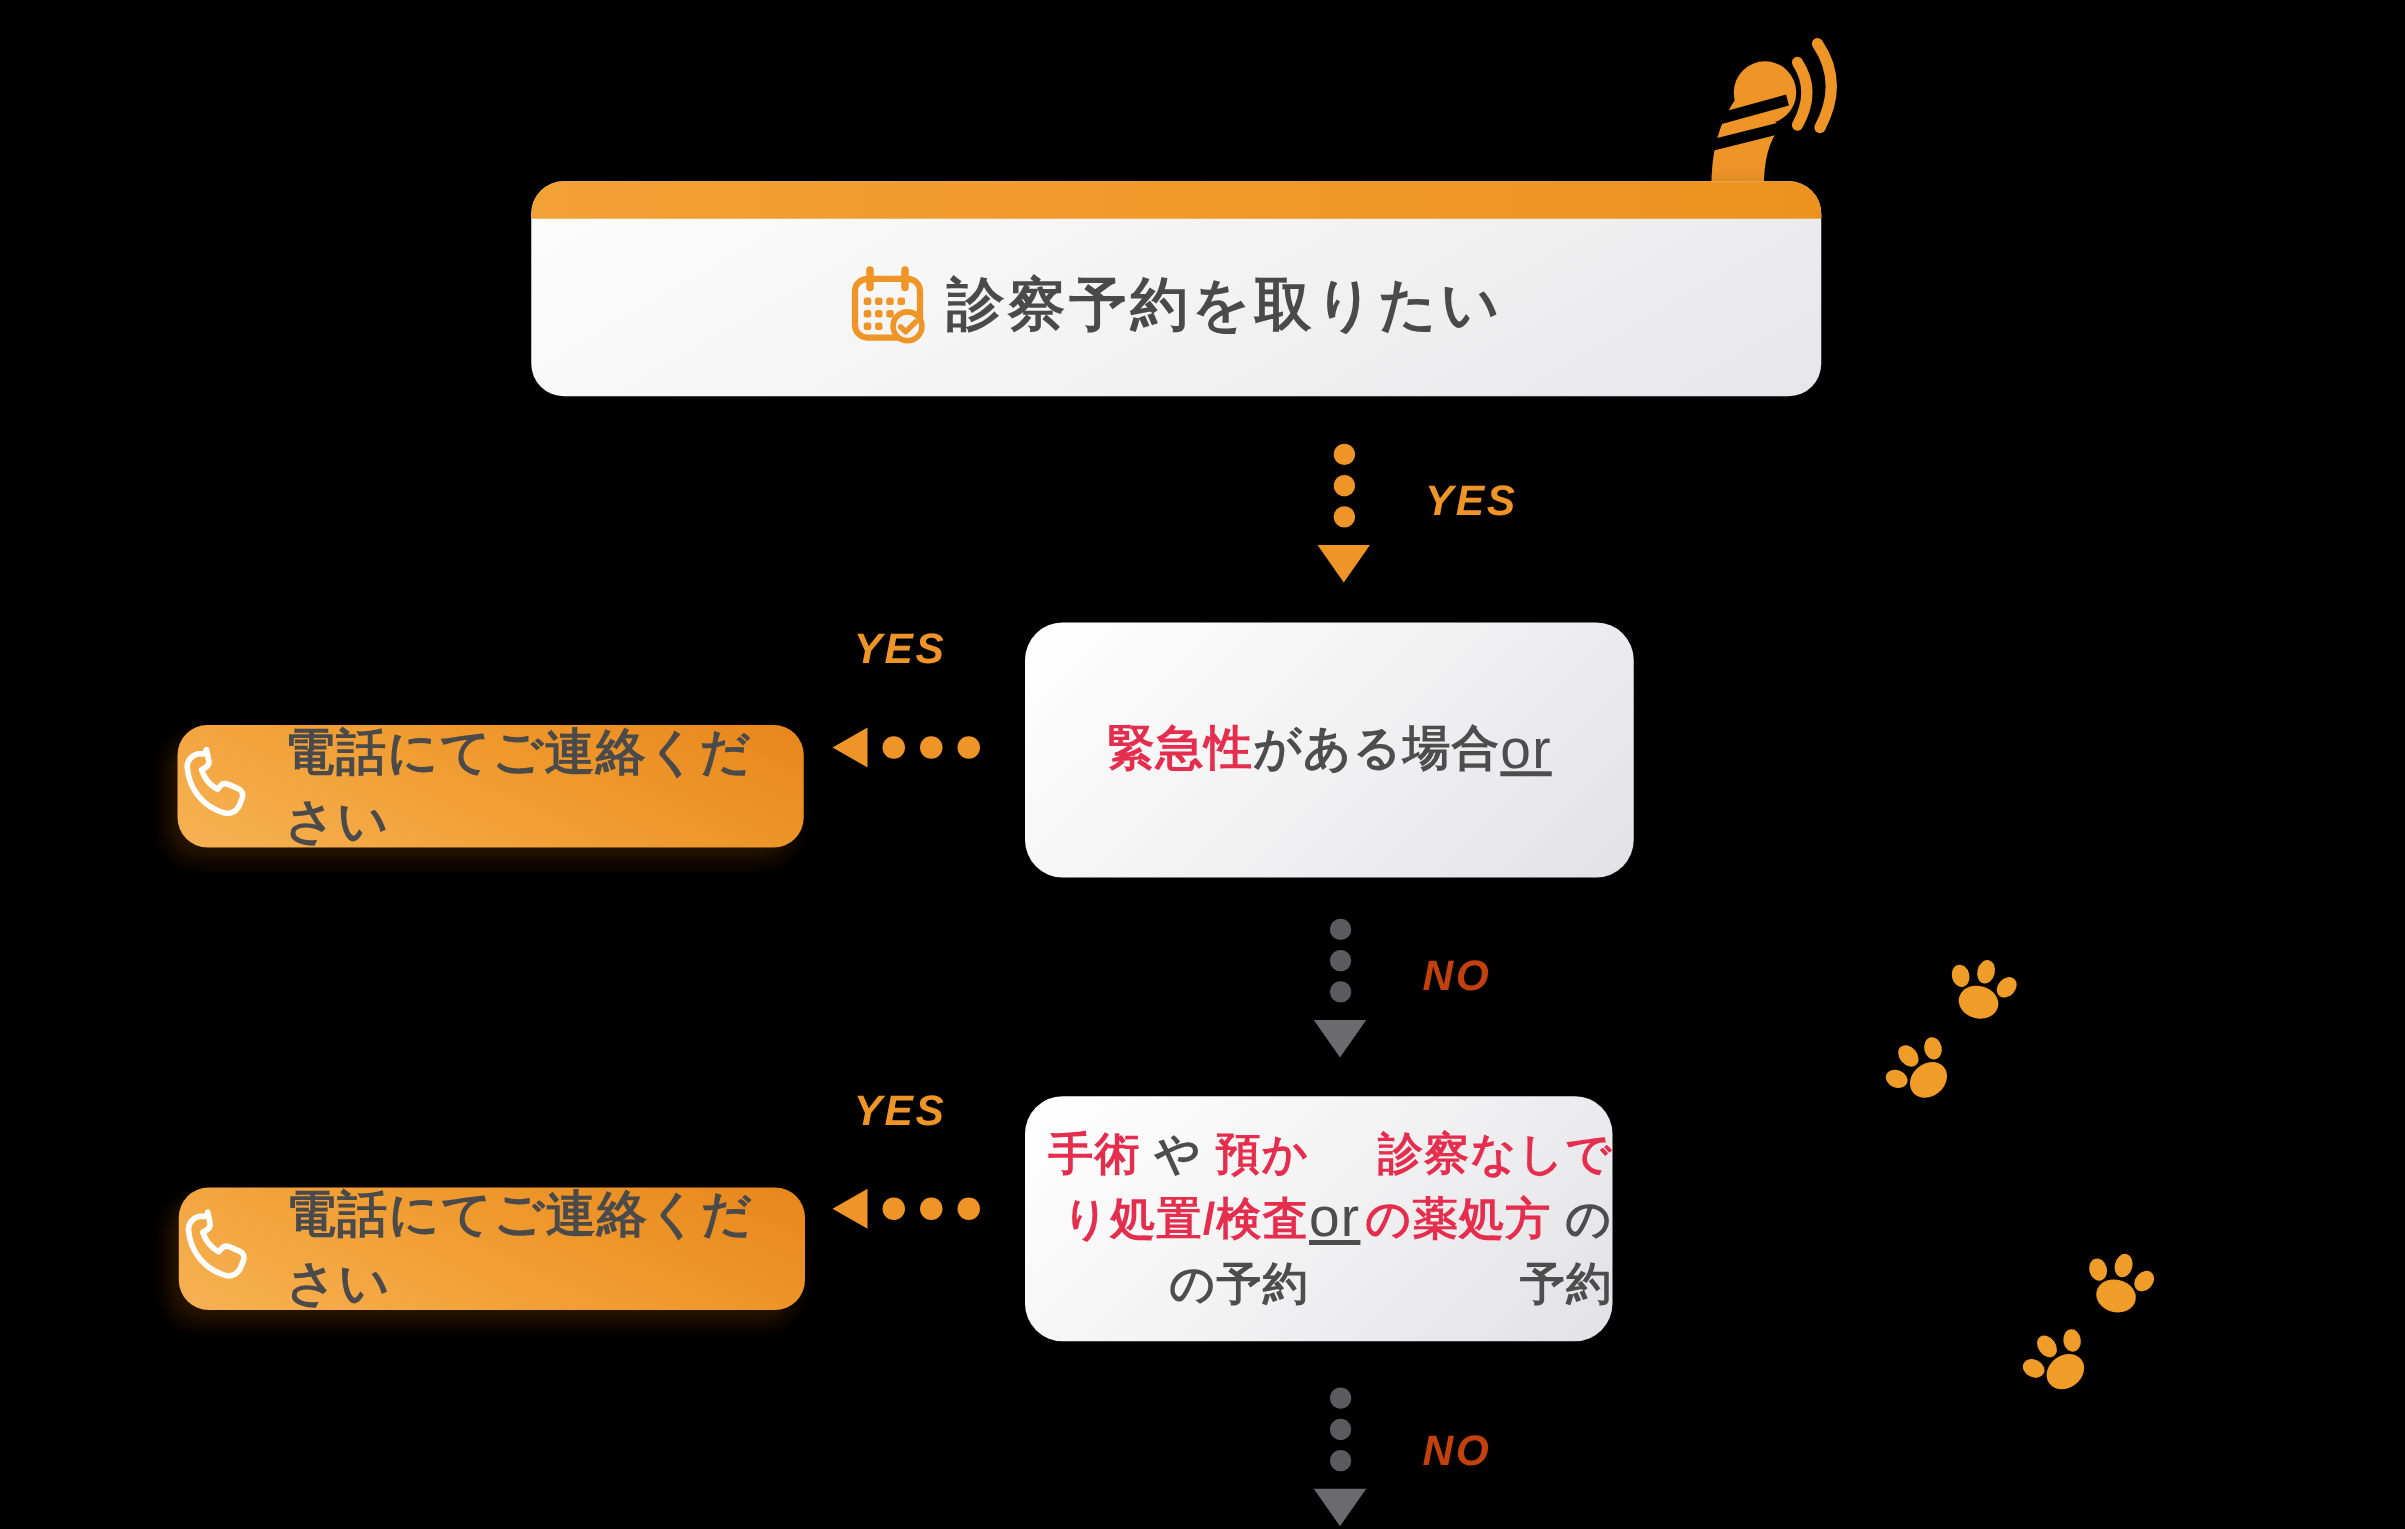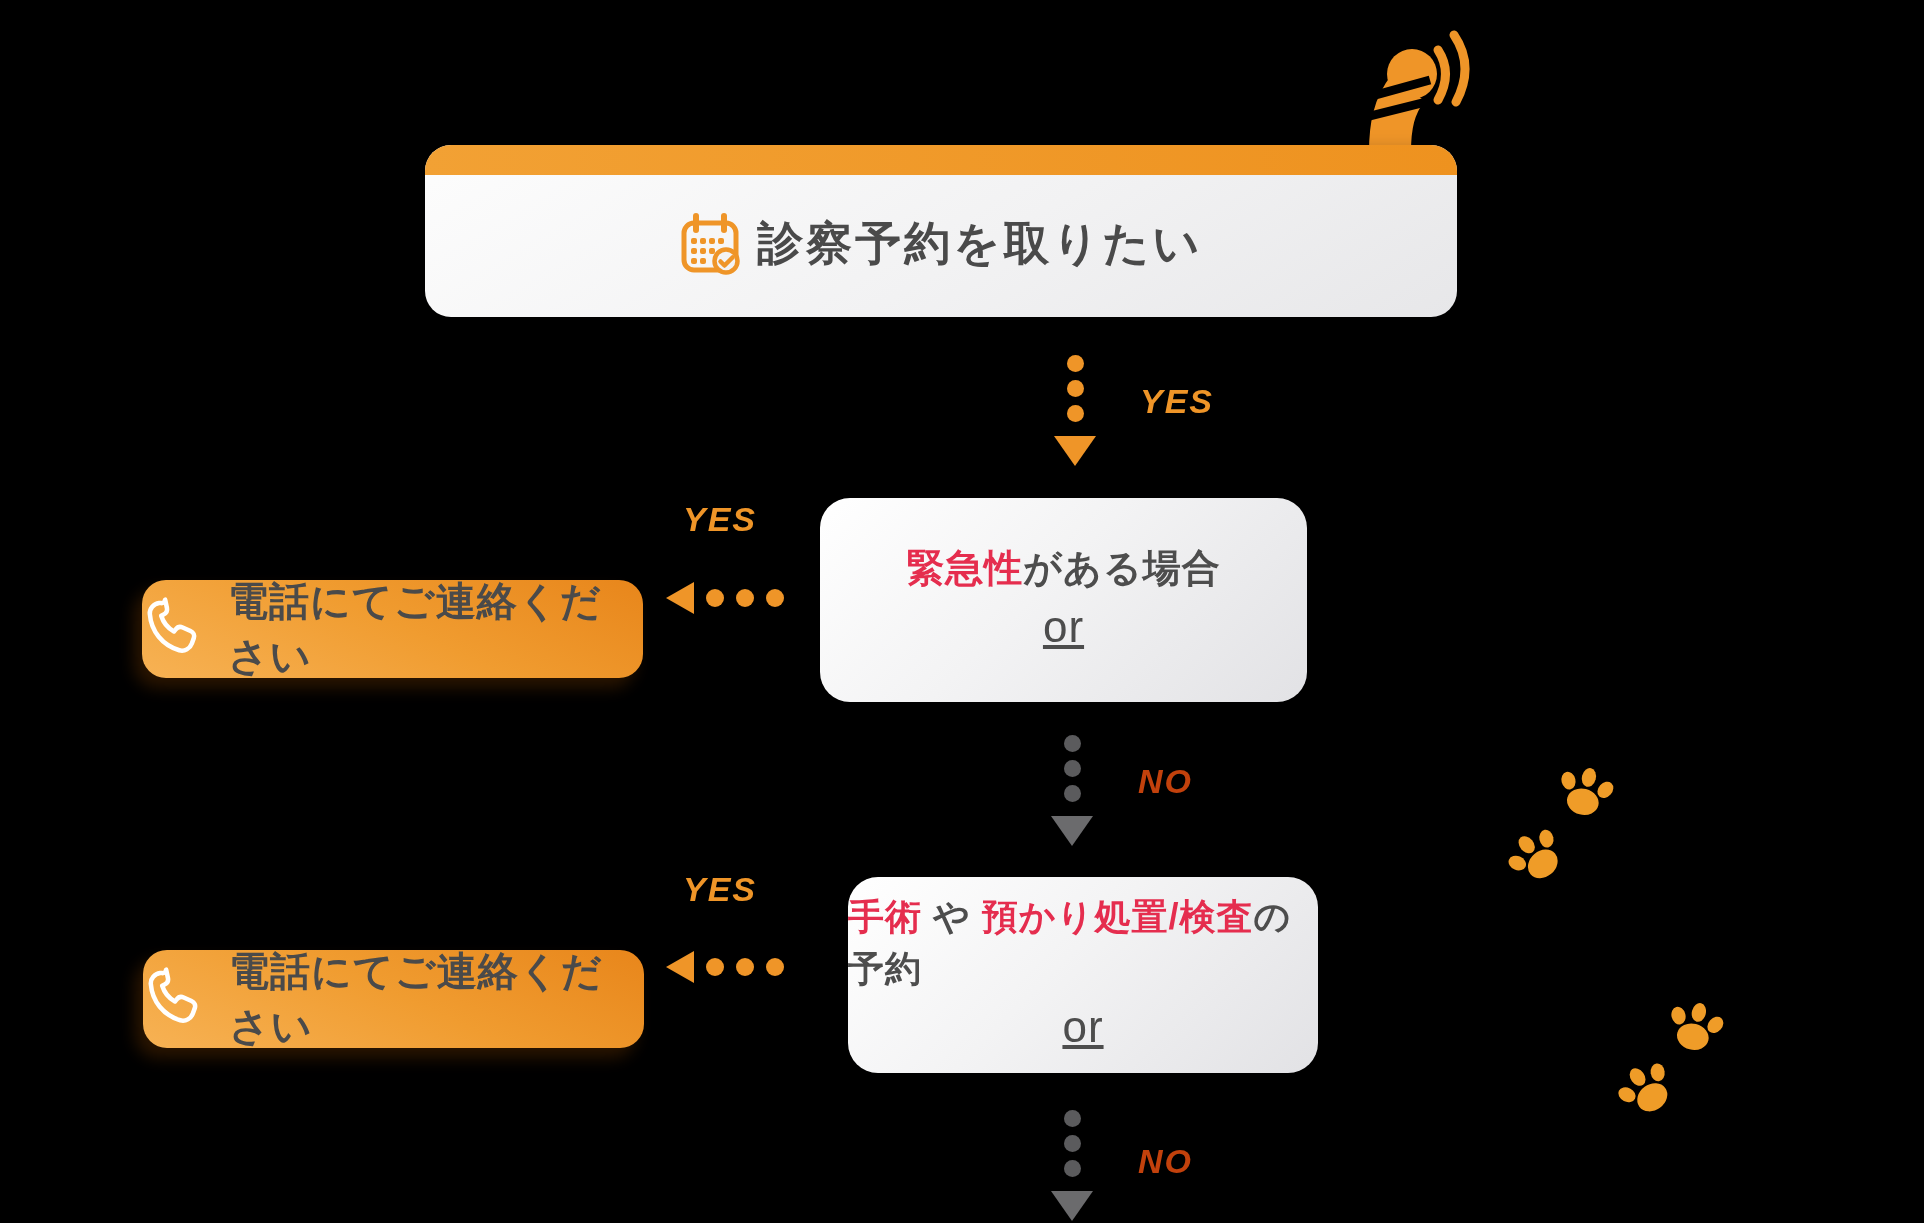--- a/index.html
+++ b/index.html
@@ -25,25 +25,25 @@
   .start-title{
     font-size:46px;font-weight:600;color:#4a4a4a;letter-spacing:3px;
     white-space:pre-wrap;
   }
 
   
   .decision{
     border-radius:30px;
     background:linear-gradient(135deg,#ffffff 0%,#f3f3f4 45%,#e2e2e5 100%);
     box-shadow:-10px 12px 20px rgba(0,0,0,0.5);
-    display:flex;flex-direction:column;align-items:center;justify-content:center;
-    text-align:left;color:#4d4d4d;font-weight:600;z-index:2;
+    display:flex;flex-direction:row;align-items:center;justify-content:center;
+    text-align:right;color:#4d4d4d;font-weight:600;z-index:2;
   }
   #decision1{left:820px;top:498px;width:487px;height:204px;font-size:38px;line-height:1.42;}
-  #decision2{left:848px;top:877px;width:470px;height:196px;font-size:36px;line-height:1.45;}
+  #decision2{left:820px;top:877px;width:470px;height:196px;font-size:36px;line-height:1.45;}
   .decision .line{white-space:pre-wrap;letter-spacing:1px;}
   .decision .or{font-size:44px;font-weight:500;text-decoration:underline;}
   .red{color:#e52d4e;}
 
   
   .cta{
     width:501px;height:98px;border-radius:24px;
     background:linear-gradient(205deg,#e8861b 0%,#f09c30 48%,#f7b254 100%);
     box-shadow:-8px 10px 16px rgba(70,35,0,0.6);
     display:flex;align-items:center;justify-content:center;gap:26px;
@@ -146,20 +146,21 @@
   <div class="dot"></div>
   <div class="dot"></div>
   <div class="dot"></div>
   <div class="tri"></div>
 </div>
 <div class="abs lbl no" style="left:1138px;top:762px;">NO</div>
 
 <div class="abs decision" id="decision2">
   <div class="line"><span class="red">手術</span><span> や </span><span class="red">預かり処置/検査</span><span>の予約</span></div>
   <div class="line or">or</div>
+  <div class="line"><span class="red">診察なしでの薬処方</span><span> の予約</span></div>
 </div>
 
 <div class="abs lbl yes lbl-center" style="left:660px;top:870px;">YES</div>
 <div class="abs h-arrow" style="left:666px;top:951px;">
   <div class="tri"></div>
   <div class="dot"></div>
   <div class="dot"></div>
   <div class="dot"></div>
 </div>
 

